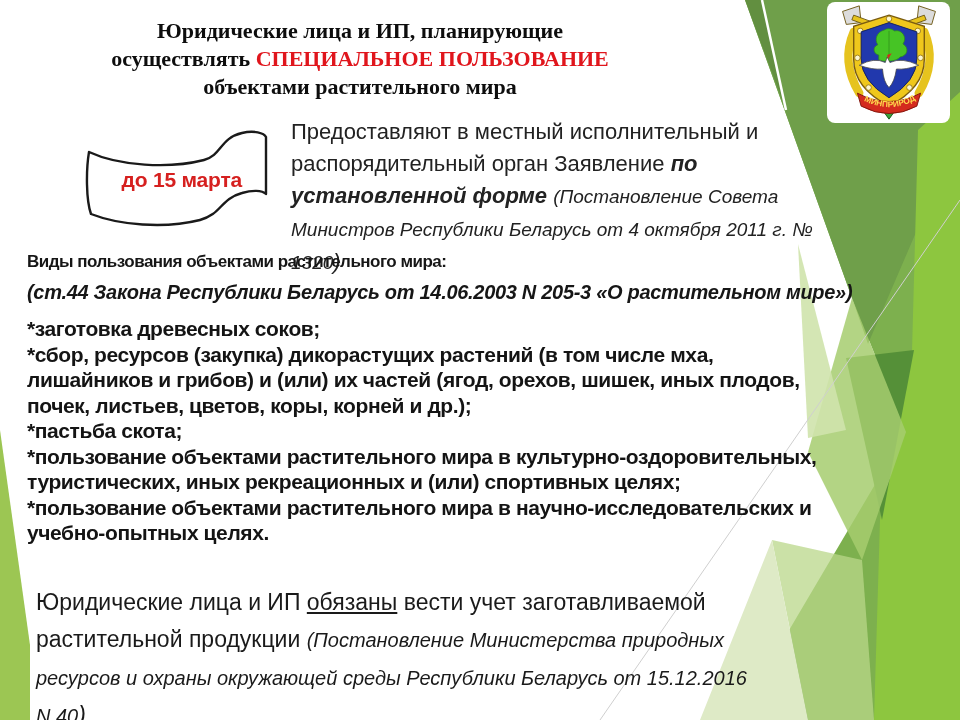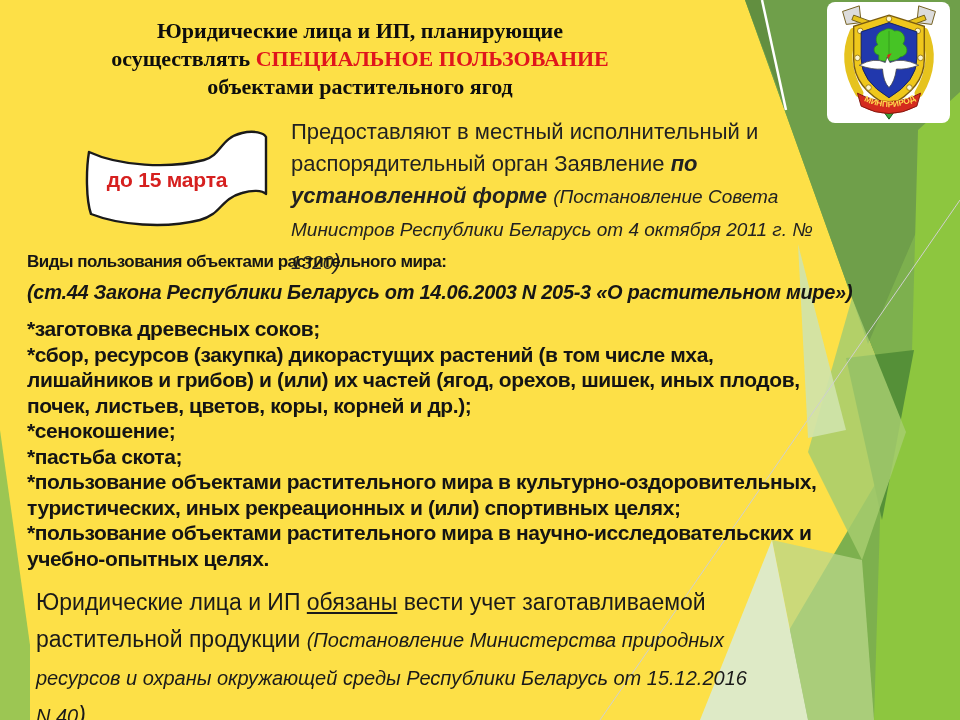--- a/index.html
+++ b/index.html
@@ -1,37 +1,37 @@
 <!DOCTYPE html>
 <html><head>
 <meta charset="utf-8">
 <style>
   html,body{margin:0;padding:0;background:#e9e9e9;}
   .slide{
-    position:relative;width:960px;height:720px;background:#fde047;overflow:hidden;
+    position:relative;width:960px;height:720px;background:#ffffff;overflow:hidden;
     font-family:"Liberation Sans",sans-serif;color:#1b1b1b;
   }
   .bg{position:absolute;left:0;top:0;width:960px;height:720px;z-index:0;}
   
   .title{
     position:absolute;left:20px;top:17px;width:680px;z-index:2;
     font-family:"Liberation Serif",serif;font-weight:bold;
     font-size:22px;line-height:28px;text-align:center;color:#0d0d0d;
   }
   .title .red{color:#e0151c;text-align:center;}
   
   .logo-card{
     position:absolute;left:827px;top:2px;width:123px;height:121px;z-index:2;
     background:#ffffff;border-radius:8px;display:flex;align-items:center;justify-content:center;
   }
   
   .scroll-wrap{position:absolute;left:64px;top:122px;width:210px;height:112px;z-index:2;}
   .scroll-wrap svg{position:absolute;left:0;top:0;}
   .scroll-text{
-    position:absolute;left:28px;top:46px;width:150px;text-align:center;
+    position:absolute;left:28px;top:46px;width:150px;text-align:right;
     font-size:21px;font-weight:bold;color:#d6201f;letter-spacing:-0.2px;
   }
   
   .para{
     position:absolute;left:291px;top:116px;width:545px;z-index:2;
     font-size:22px;line-height:32px;color:#222;
   }
   .para .b{font-weight:normal;margin-top:18px;}
   .para .bi{font-weight:bold;font-style:italic;}
   .para .ref{font-style:italic;font-size:19px;}
@@ -79,21 +79,21 @@
     <line x1="762" y1="0" x2="786" y2="110" stroke="#ffffff" stroke-width="2.5"></line>
 
     <line x1="960" y1="200" x2="600" y2="720" stroke="#cfcfcf" stroke-width="1"></line>
 
     <polygon points="0,430 30,645 30,720 0,720" fill="#9cc653"></polygon>
   </svg>
 
   <div class="title">
     <div>Юридические лица и ИП, планирующие</div>
     <div><span>осуществлять </span><span class="red">СПЕЦИАЛЬНОЕ ПОЛЬЗОВАНИЕ</span></div>
-    <div>объектами растительного ягод</div>
+    <div>объектами растительного мира</div>
   </div>
 
   <div class="logo-card">
     <svg width="114" height="117" viewBox="0 0 120 126" aria-hidden="true">
 
       <g stroke="#6b5510" stroke-width="1">
         <polygon points="10,8 28,2 30,20 14,22" fill="#dcdcdc"></polygon>
         <polygon points="110,8 92,2 90,20 106,22" fill="#dcdcdc"></polygon>
         <polygon points="22,12 60,26 58,31 20,17" fill="#e6c31e"></polygon>
         <polygon points="98,12 60,26 62,31 100,17" fill="#e6c31e"></polygon>
@@ -147,21 +147,20 @@
   </div>
 
   <div class="para"><span>Предоставляют в местный исполнительный и распорядительный орган </span><span class="b">Заявление</span><span class="bi"> по установленной форме </span><span class="ref">(Постановление Совета Министров Республики Беларусь от 4 октября 2011 г. № 1320</span><span class="cl">)</span></div>
 
   <div class="heading">Виды пользования объектами растительного мира:</div>
   <div class="lawref">(ст.44 Закона Республики Беларусь от 14.06.2003 N 205-3 «О растительном мире»)</div>
 
   <div class="uses-list">
     <div>*заготовка древесных соков;</div>
     <div>*сбор, ресурсов (закупка) дикорастущих растений (в том числе мха, лишайников и грибов) и (или) их частей (ягод, орехов, шишек, иных плодов, почек, листьев, цветов, коры, корней и др.);</div>
-    <div>*сенокошение;</div>
     <div>*пастьба скота;</div>
     <div>*пользование объектами растительного мира в культурно-оздоровительных, туристических, иных рекреационных и (или) спортивных целях;</div>
     <div>*пользование объектами растительного мира в научно-исследовательских и учебно-опытных целях.</div>
   </div>
 
   <div class="bottom-block"><span>Юридические лица и ИП </span><span class="u">обязаны</span><span> вести учет заготавливаемой растительной продукции </span><span class="ref">(Постановление Министерства природных ресурсов и охраны окружающей среды Республики Беларусь от 15.12.2016 N 40</span><span class="cl">)</span></div>
 
 </div>
 
 </body></html>

